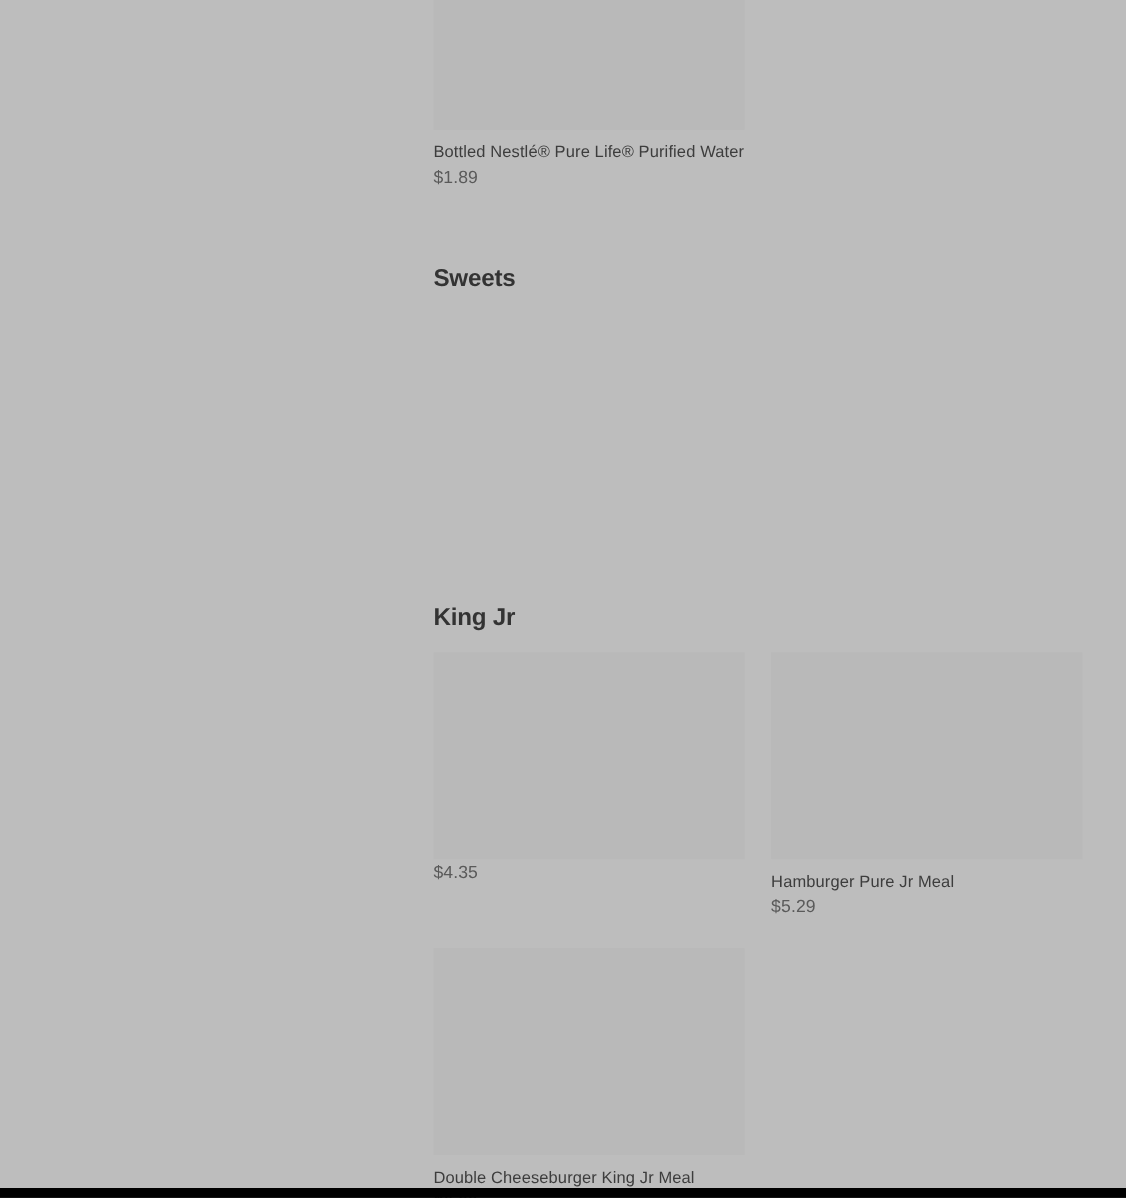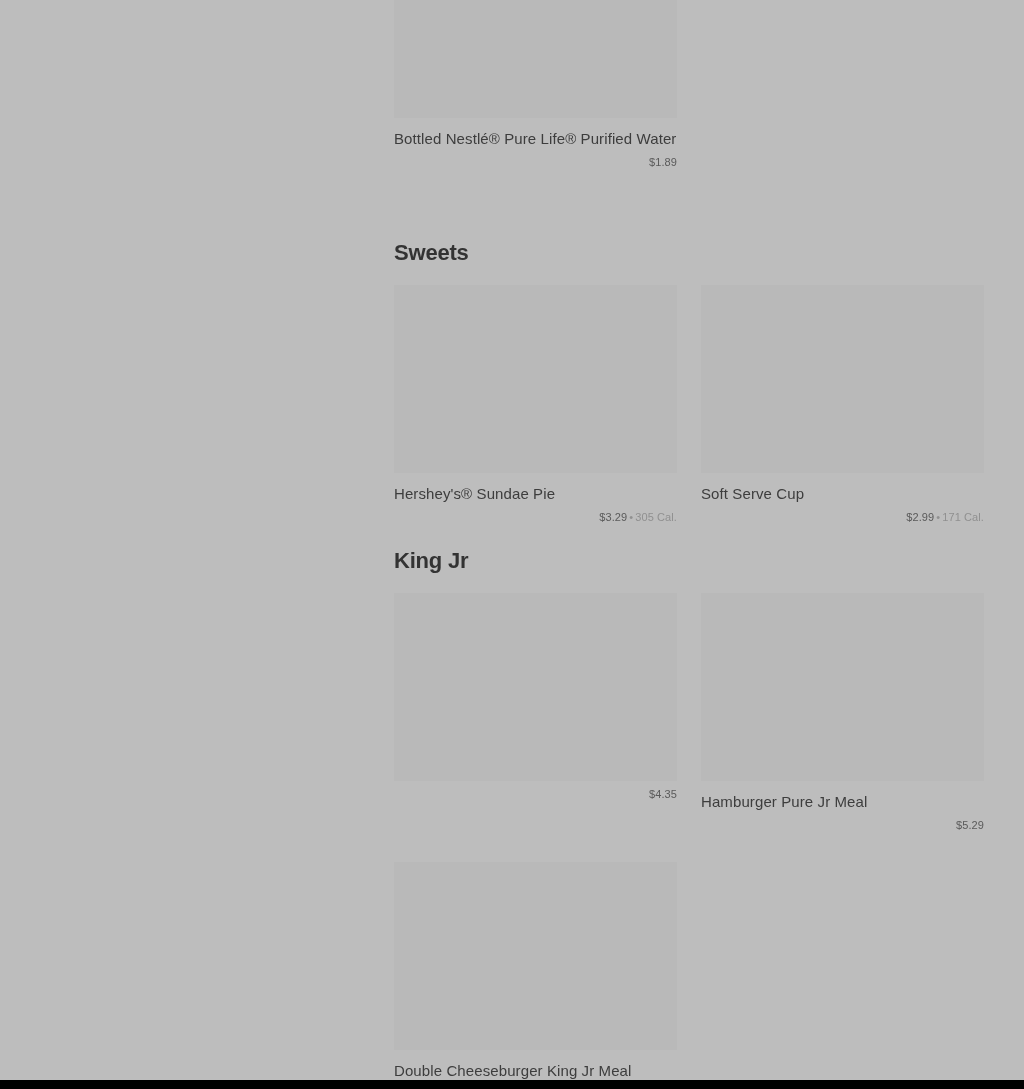--- a/index.html
+++ b/index.html
@@ -68,26 +68,25 @@
     margin-top: 11px;
     font-size: 15px;
     line-height: 20px;
     color: #3d3d3d;
     font-weight: 400;
     letter-spacing: 0.1px;
   }
 
   .product-meta {
     margin-top: 5px;
-    font-size: 11px;
+    font-size: 16px;
     line-height: 16px;
     color: #5a5a5a;
     letter-spacing: 0.1px;
     white-space: nowrap;
-    text-align: right;
   }
 
   .product-price {
     color: #5a5a5a;
   }
 
   .product-cal {
     color: #909090;
   }
 
@@ -136,39 +135,20 @@
           <div class="product-meta">
             <span class="product-price">$1.89</span>
           </div>
         </div>
       </div>
     </div>
 
     <div class="section section-sweets" style="position:absolute; left:0; top:240px; width:590px;">
       <div class="section-heading">Sweets</div>
 
-      <div class="product-grid" style="margin-top:19px;">
-
-        <div class="product-card">
-          <div class="product-thumb"></div>
-          <div class="product-name">Hershey's® Sundae Pie</div>
-          <div class="product-meta">
-            <span class="product-price">$3.29</span><span class="meta-sep">•</span><span class="product-cal">305 Cal.</span>
-          </div>
-        </div>
-
-        <div class="product-card">
-          <div class="product-thumb"></div>
-          <div class="product-name">Soft Serve Cup</div>
-          <div class="product-meta">
-            <span class="product-price">$2.99</span><span class="meta-sep">•</span><span class="product-cal">171 Cal.</span>
-          </div>
-        </div>
-
-      </div>
     </div>
 
     <div class="section section-kingjr" style="position:absolute; left:0; top:548px; width:590px;">
       <div class="section-heading">King Jr</div>
 
       <div class="product-grid" style="margin-top:19px; row-gap:29px;">
 
         <div class="product-card">
           <div class="product-thumb"></div>
           <div class="product-meta">

